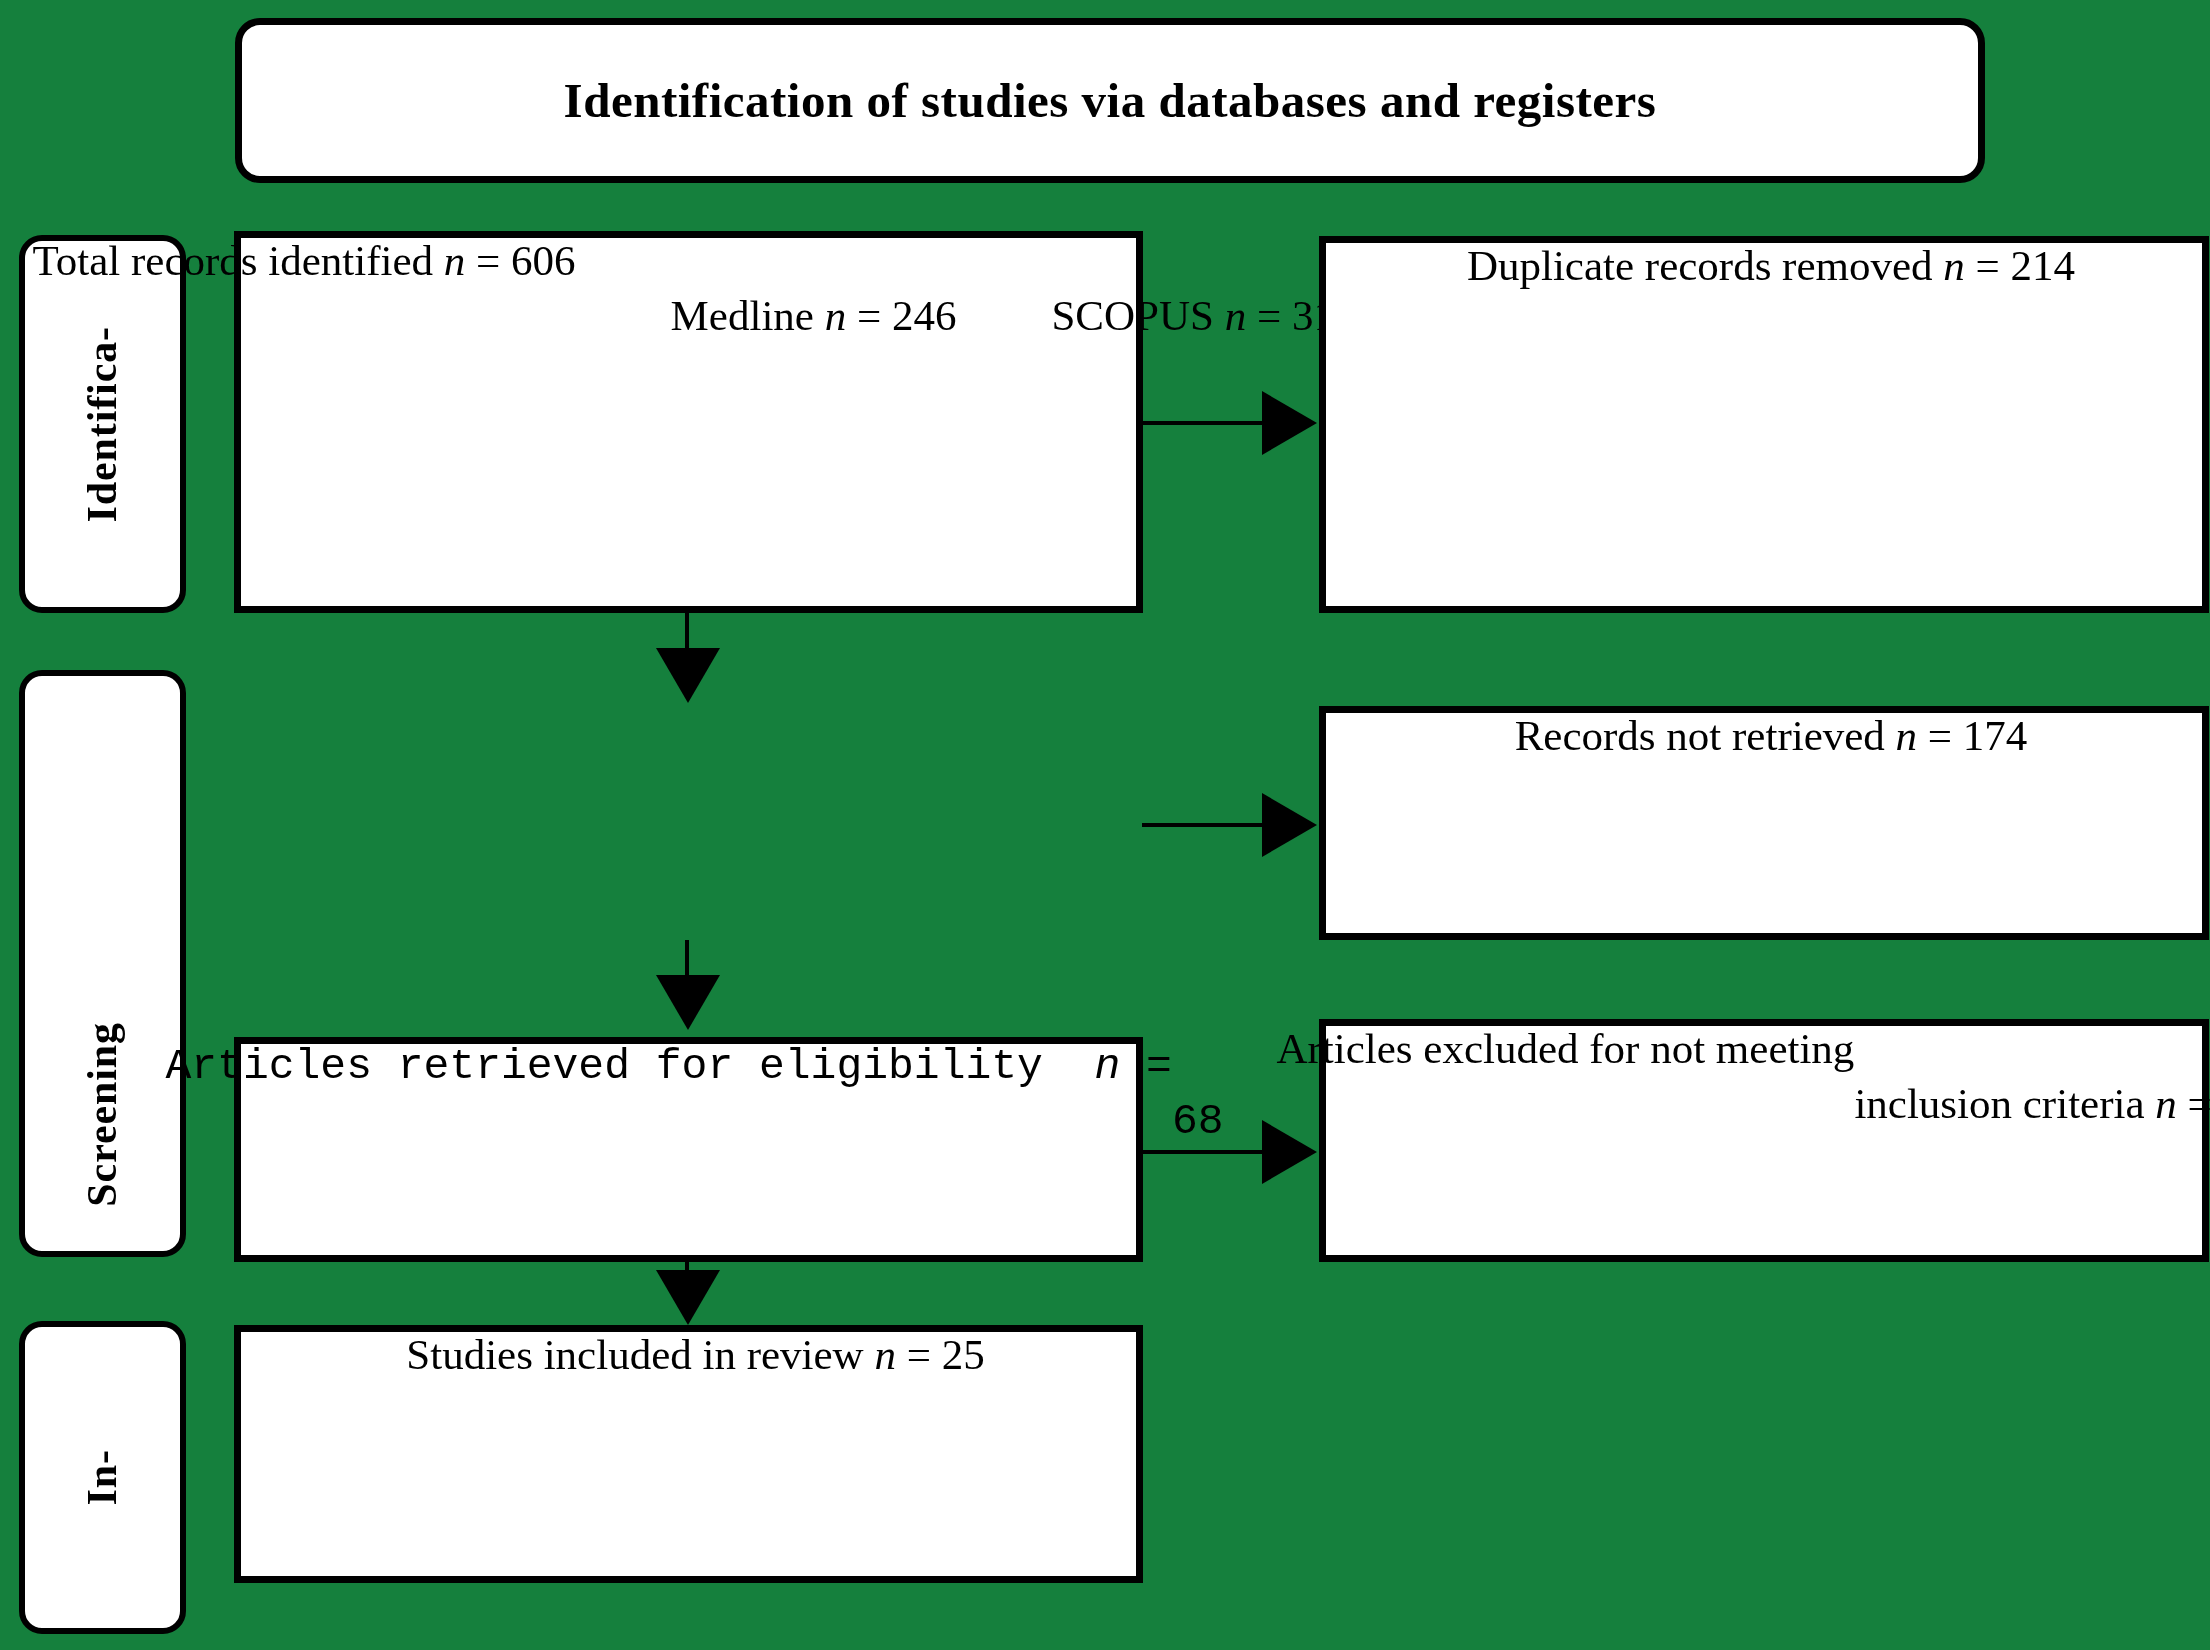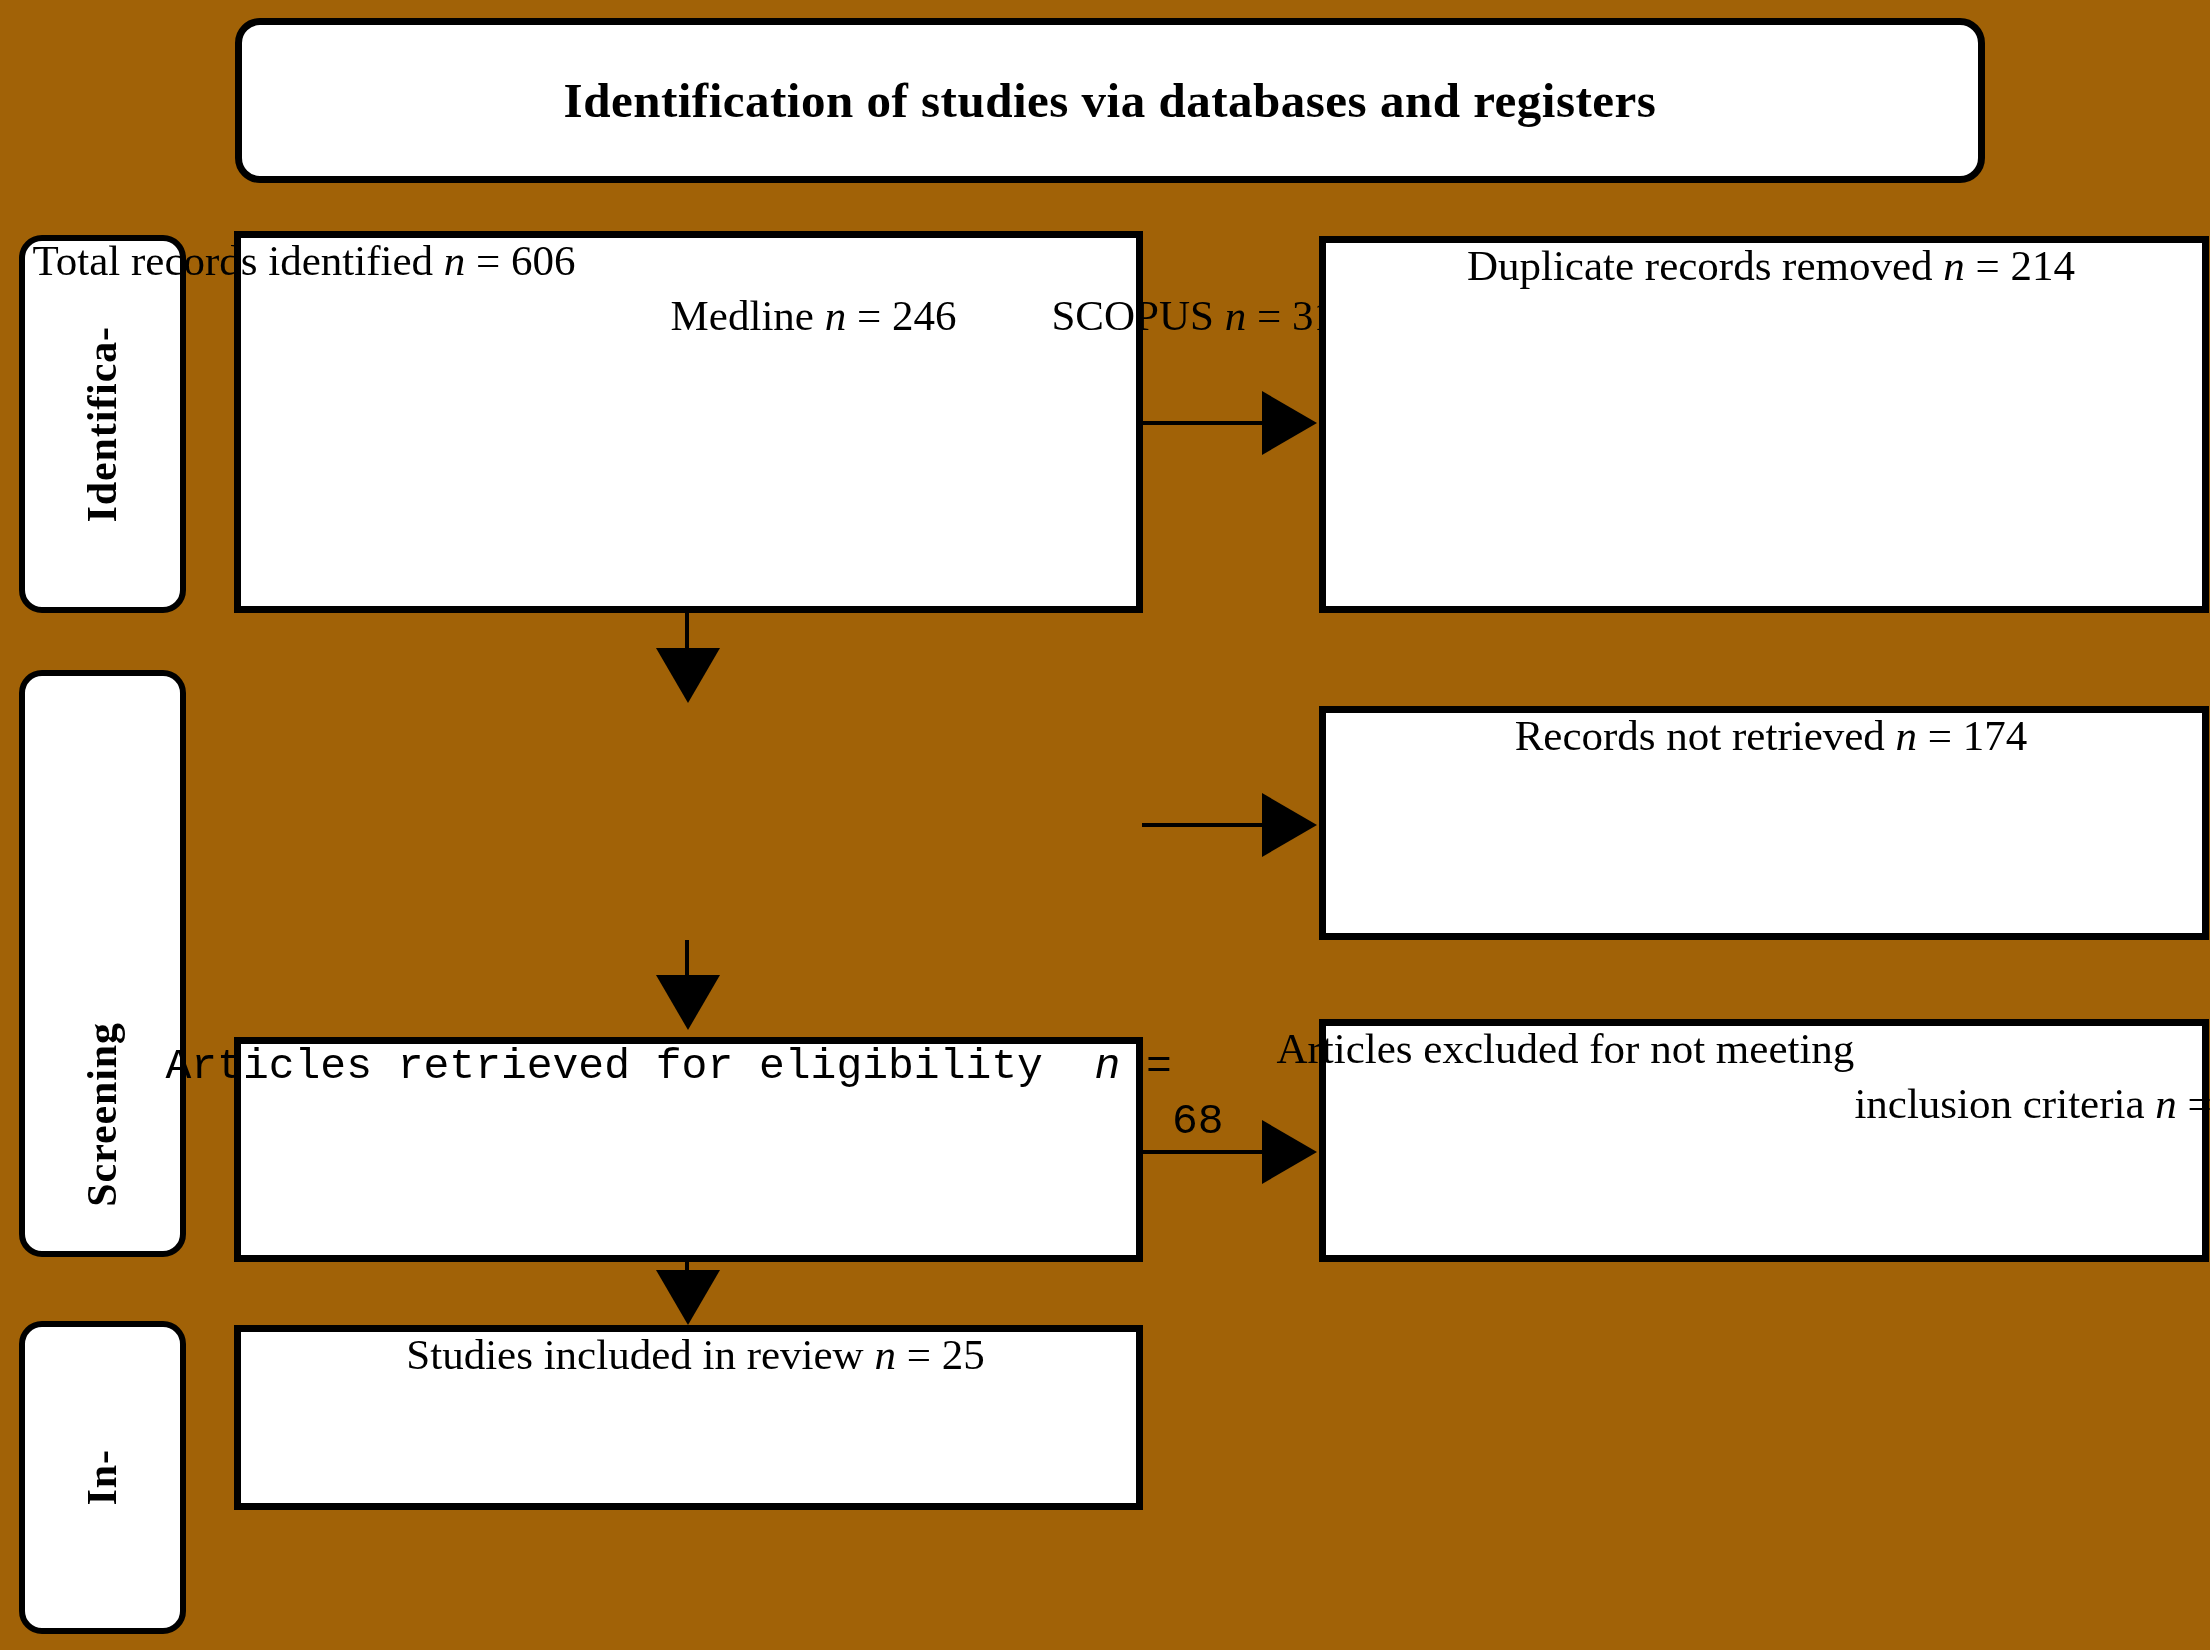--- a/index.html
+++ b/index.html
@@ -5,21 +5,21 @@
 <style>
   html, body {
     margin: 0;
     padding: 0;
     background: #ffffff;
   }
   #canvas {
     position: relative;
     width: 2211px;
     height: 1651px;
-    background: #a16207;
+    background: #15803d;
     font-family: "Liberation Serif", "DejaVu Serif", serif;
     color: #000000;
     overflow: hidden;
   }
 
   
   .title-box {
     position: absolute;
     left: 235px;
     top: 17.6px;
@@ -93,21 +93,21 @@
   .indent-1 { padding-left: 95px; }
   .gap-lg { margin-top: 55px; }
 
   
   #box-identified  { left: 234px;  top: 231px;  width: 909px; height: 382px; }
   #box-duplicates  { left: 1319px; top: 236px;  width: 890px; height: 377px; }
   #box-screened    { left: 234px;  top: 710px;  width: 909px; height: 229px; }
   #box-notretr     { left: 1319px; top: 706px;  width: 890px; height: 234px; }
   #box-eligible    { left: 234px;  top: 1037px; width: 909px; height: 225px; font-family: Liberation Mono, monospace; }
   #box-excluded    { left: 1319px; top: 1019px; width: 890px; height: 243px; }
-  #box-included    { left: 234px;  top: 1325px; width: 909px; height: 185px; }
+  #box-included    { left: 234px;  top: 1325px; width: 909px; height: 258px; }
 
   #box-identified .flow-inner,
   #box-eligible  .flow-inner { left: 51px; right: 39px; }
 
   
   .h-line {
     position: absolute;
     height: 4.4px;
     background: #000000;
   }

